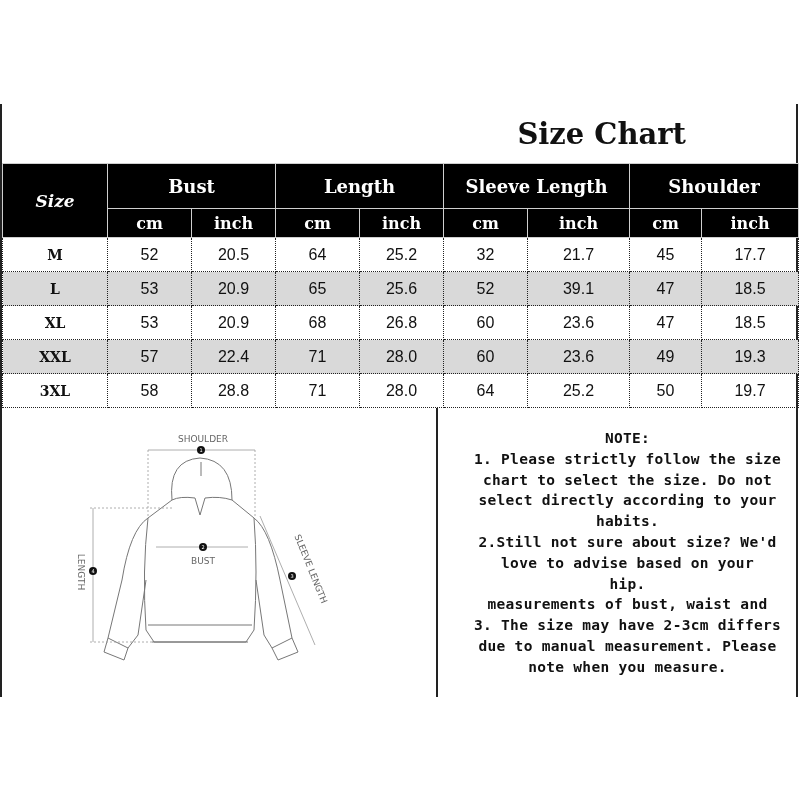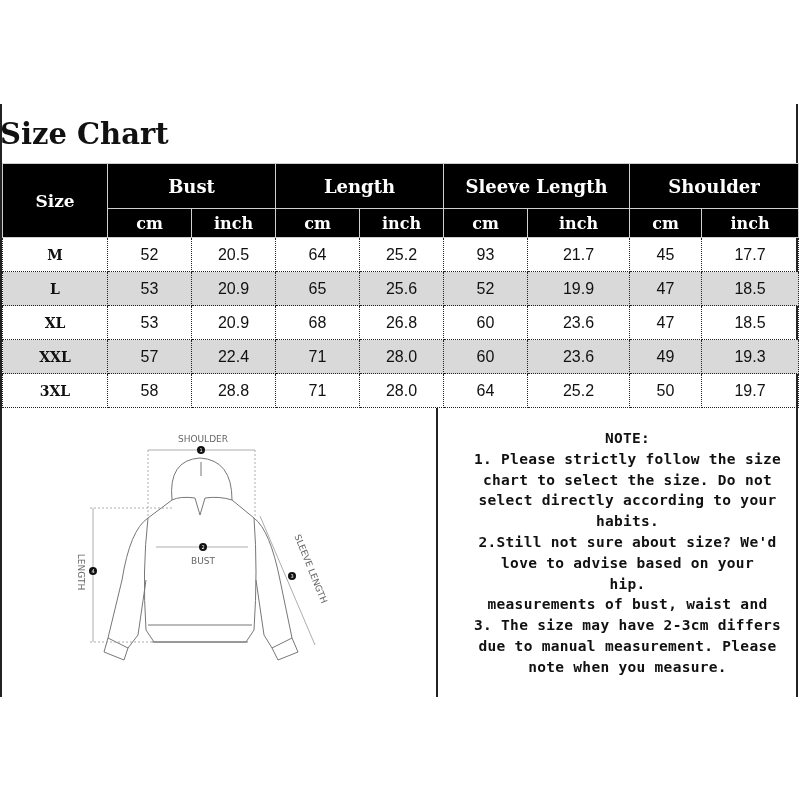--- a/index.html
+++ b/index.html
@@ -1,23 +1,23 @@
 <!DOCTYPE html>
 <html><head>
 <meta charset="utf-8">
 <style>
   html,body{margin:0;padding:0;background:#fff;}
   body{width:800px;height:800px;position:relative;overflow:hidden;}
   .frame{position:absolute;left:0;top:104px;width:798px;height:593px;border-left:2px solid #222;border-right:2px solid #222;box-sizing:border-box;}
-  .title{position:absolute;left:0;top:104px;width:686px;height:60px;text-align:left;line-height:60px;font-family:"DejaVu Serif","Liberation Serif",serif;font-weight:bold;font-size:29px;color:#111;}
+  .title{position:absolute;left:0;top:104px;width:686px;height:60px;text-align:right;line-height:60px;font-family:"DejaVu Serif","Liberation Serif",serif;font-weight:bold;font-size:29px;color:#111;}
   table.sz{position:absolute;left:2px;top:163px;width:796px;border-collapse:collapse;table-layout:fixed;}
   table.sz th{background:#000;color:#fff;font-family:"DejaVu Serif","Liberation Serif",serif;font-weight:bold;border:1px solid #cfcfcf;padding:0;}
   th.grp{height:44px;font-size:18px;}
   th.unit{height:28px;font-size:16px;}
-  th.size{font-size:17px;}
+  th.size{font-size:17px;font-style:italic;}
   table.sz td{height:33px;padding:0;text-align:center;font-family:Liberation Sans, sans-serif;font-size:16px;color:#111;border:1px dotted #222;}
   table.sz td.sl{font-family:"DejaVu Serif","Liberation Serif",serif;font-weight:bold;font-size:14px;}
   tr.alt td{background:#d9d9d9;}
   .divider{position:absolute;left:436px;top:408px;width:2px;height:289px;background:#222;}
   .diagram{position:absolute;left:60px;top:420px;width:290px;height:250px;}
   .note{position:absolute;left:438px;top:428px;width:379px;text-align:center;font-family:"DejaVu Sans Mono","Liberation Mono",monospace;font-weight:bold;font-size:14.5px;line-height:20.8px;color:#111;letter-spacing:0.3px;}
   .note div{white-space:nowrap;}
   .lbl{font-family:"DejaVu Sans","Liberation Sans",sans-serif;font-size:9px;fill:#666;}
 </style>
 </head>
@@ -57,33 +57,33 @@
       <th class="unit">inch</th>
     </tr>
   </thead>
   <tbody>
     <tr>
       <td class="sl">M</td>
       <td>52</td>
       <td>20.5</td>
       <td>64</td>
       <td>25.2</td>
-      <td>93</td>
+      <td>32</td>
       <td>21.7</td>
       <td>45</td>
       <td>17.7</td>
     </tr>
     <tr class="alt">
       <td class="sl">L</td>
       <td>53</td>
       <td>20.9</td>
       <td>65</td>
       <td>25.6</td>
       <td>52</td>
-      <td>19.9</td>
+      <td>39.1</td>
       <td>47</td>
       <td>18.5</td>
     </tr>
     <tr>
       <td class="sl">XL</td>
       <td>53</td>
       <td>20.9</td>
       <td>68</td>
       <td>26.8</td>
       <td>60</td>

